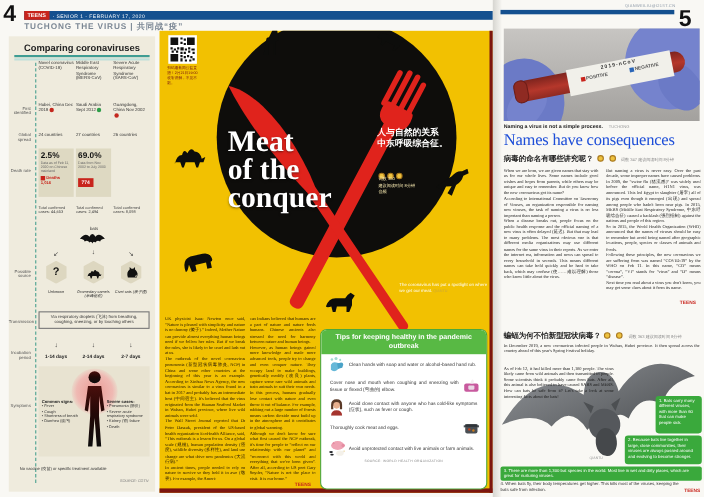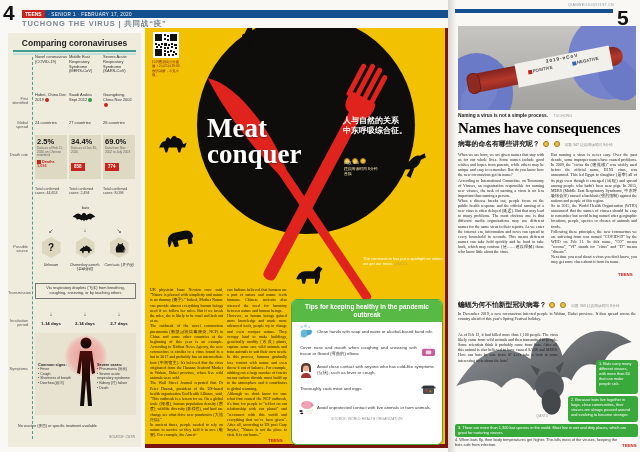--- a/index.html
+++ b/index.html
@@ -91,21 +91,21 @@
   .tube{position:absolute;left:10px;top:34px;width:156px;height:19px;border-radius:10px;
         background:linear-gradient(180deg,#7e241e,#b5372b 55%,#8e2a22);transform:rotate(-11deg);}
   .tubecap{position:absolute;left:-2px;top:-1px;width:13px;height:21px;border-radius:6px;background:#8f2a22;border:1px solid #6d1d17;}
   .tubelabel{position:absolute;left:48px;top:-2.5px;width:96px;height:24px;background:#f1f0ea;padding:1.5px 2px;}
   .tl1{font:bold 4.6px "Liberation Sans",sans-serif;color:#333;text-align:center;letter-spacing:1px;}
   .tl2{display:flex;justify-content:space-around;margin-top:2px;font:bold 4.4px "Liberation Sans",sans-serif;color:#555;}
   .sq{display:inline-block;width:3.5px;height:3.5px;margin-right:1px;vertical-align:middle;}
   .photocap{left:458px;top:113px;font:bold 4.8px "Liberation Sans",sans-serif;color:#222;}
   .photocap .cr{font-weight:normal;font-size:3.7px;color:#999;margin-left:4px;}
 
-  .headline{font-family:"Liberation Serif",serif;font-weight:bold;color:#000000;font-size:15px;letter-spacing:-.2px;}
+  .headline{font-family:"Liberation Serif",serif;font-weight:normal;color:#1d4ed8;font-size:15px;letter-spacing:-.2px;}
   .subrow{display:flex;align-items:center;gap:3px;}
   .cnsub{font:bold 6.8px "Liberation Sans",sans-serif;color:#222;}
   .meta{font-size:3.7px;color:#8a8a8a;}
   .acol{position:absolute;font-family:"Liberation Serif",serif;font-size:4px;color:#1c1c1c;line-height:1.28;
         text-align:justify;white-space:pre-line;overflow:hidden;}
 
   .factgreen{position:absolute;background:#3aa93c;color:#fff;border-radius:3px;padding:2px 3px;font-size:3.9px;line-height:1.25;z-index:9;}
   .factwhite{position:absolute;color:#333;font-size:3.9px;line-height:1.25;z-index:9;}
   .batcredit{position:absolute;font-size:3.2px;color:#999;z-index:9;}
 </style>
@@ -145,25 +145,20 @@
       <div class="cell">27 countries</div>
       <div class="cell">26 countries</div>
     </div>
 
     <div class="rlabel" style="top:120px;">Death rate</div>
     <div class="cols3" style="top:102px;">
       <div class="deathbox">
         <div class="rate">2.5%</div>
         <div class="note">Data as of Feb 11, 2020 on Chinese mainland</div>
         <div class="dtext"><span class="dsq"></span><span>Deaths 1,016</span></div>
-      </div>
-      <div class="deathbox">
-        <div class="rate">34.4%</div>
-        <div class="note">Data as of Jan 30, 2020</div>
-        <div class="chip">858</div>
       </div>
       <div class="deathbox">
         <div class="rate">69.0%</div>
         <div class="note">Data from Nov 2002 to July 2003</div>
         <div class="chip">774</div>
       </div>
     </div>
     <div class="cols3" style="top:152px;">
       <div class="cases">Total confirmed cases: 44,653</div>
       <div class="cases">Total confirmed cases: 2,494</div>
@@ -302,20 +297,21 @@
         <path d="M148,56 h29 q3,0 3,8 q0,10 -8,12 l0,180 q0,6 -6.5,6 q-6.5,0 -6.5,-6 l0,-180 q-8,-2 -8,-12 q0,-8 3,-8 z"></path>
       </g>
       <g transform="rotate(-34 160 180)" fill="#e0231c">
         <path d="M152,18 C172,38 176,92 166,138 L157,138 C149,92 148,48 152,18 Z"></path>
         <rect x="157" y="134" width="9" height="158" rx="4"></rect>
       </g>
     </svg>
 
     <div class="ptitle">
       <div>Meat</div>
+      <div>of the</div>
       <div>conquer</div>
     </div>
 
     <div class="tagline">
       <div>人与自然的关系</div>
       <div>中东呼吸综合征。</div>
     </div>
     <div class="coins">
       <span class="coin"></span><span class="coin"></span><span class="coin"></span>
     </div>

